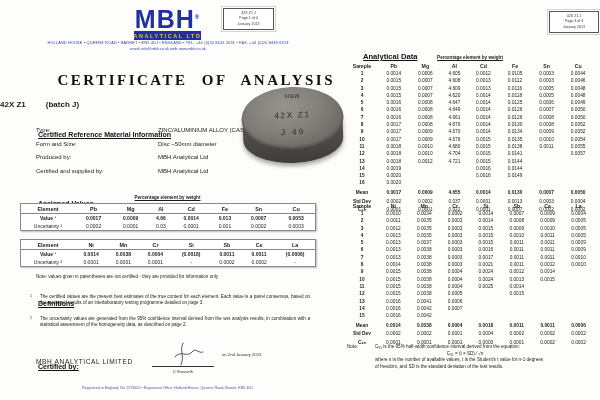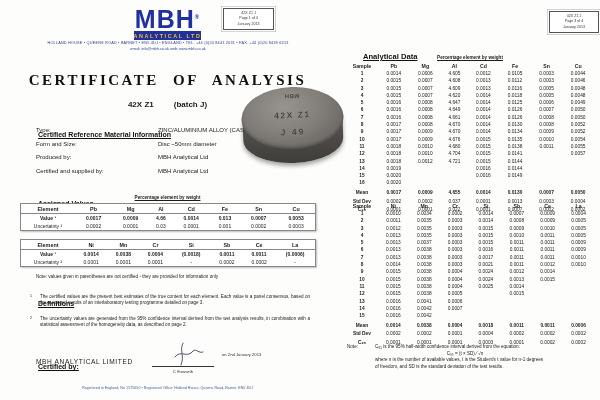--- a/index.html
+++ b/index.html
@@ -30,25 +30,25 @@
     margin-top:0;background:#20309f;color:#f3c320;
     font-size:5.4px;font-weight:bold;letter-spacing:1.6px;
     padding:1.5px 0 1px 0;text-align:center;
   }
   .address{left:8px;top:41px;width:320px;text-align:center;
     font-size:3.8px;color:#2d3da0;letter-spacing:.2px}
   .contact{left:8px;top:47px;width:320px;text-align:center;
     font-size:3.8px;color:#2d3da0}
 
   .title{
-    left:0;top:72px;width:335px;margin:0;text-align:center;
+    left:0;top:72px;width:335px;margin:0;text-align:right;
     font-family:"Liberation Serif","DejaVu Serif",serif;
     font-size:15px;font-weight:bold;letter-spacing:2.5px;word-spacing:8px;color:#111;
   }
-  .product{left:0;top:100px;width:335px;text-align:center;
+  .product{left:0;top:100px;width:335px;
     font-size:8px;font-weight:bold}
   .product .batch{margin-left:20px}
 
   .sec{
     margin:16px;font-size:7px;font-weight:bold;text-decoration:underline;color:#111;
   }
 
   .crm-table{left:36px;top:127px;width:262px;border-collapse:collapse;font-size:6px}
   .crm-table td{padding:0 0 7.5px 0;vertical-align:top;text-align:left}
   .crm-table td:first-child{width:122px}

